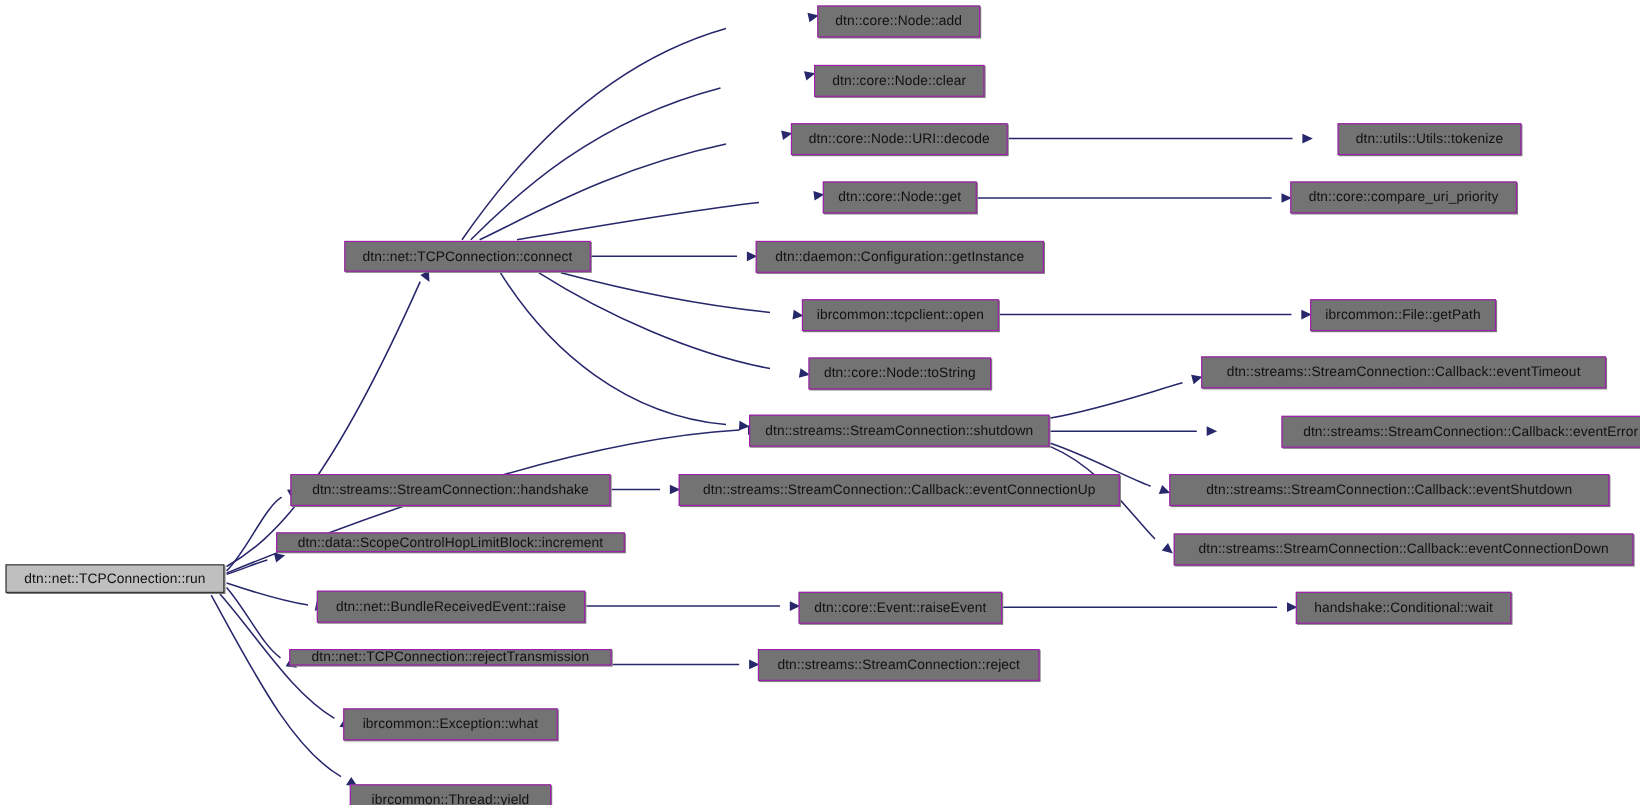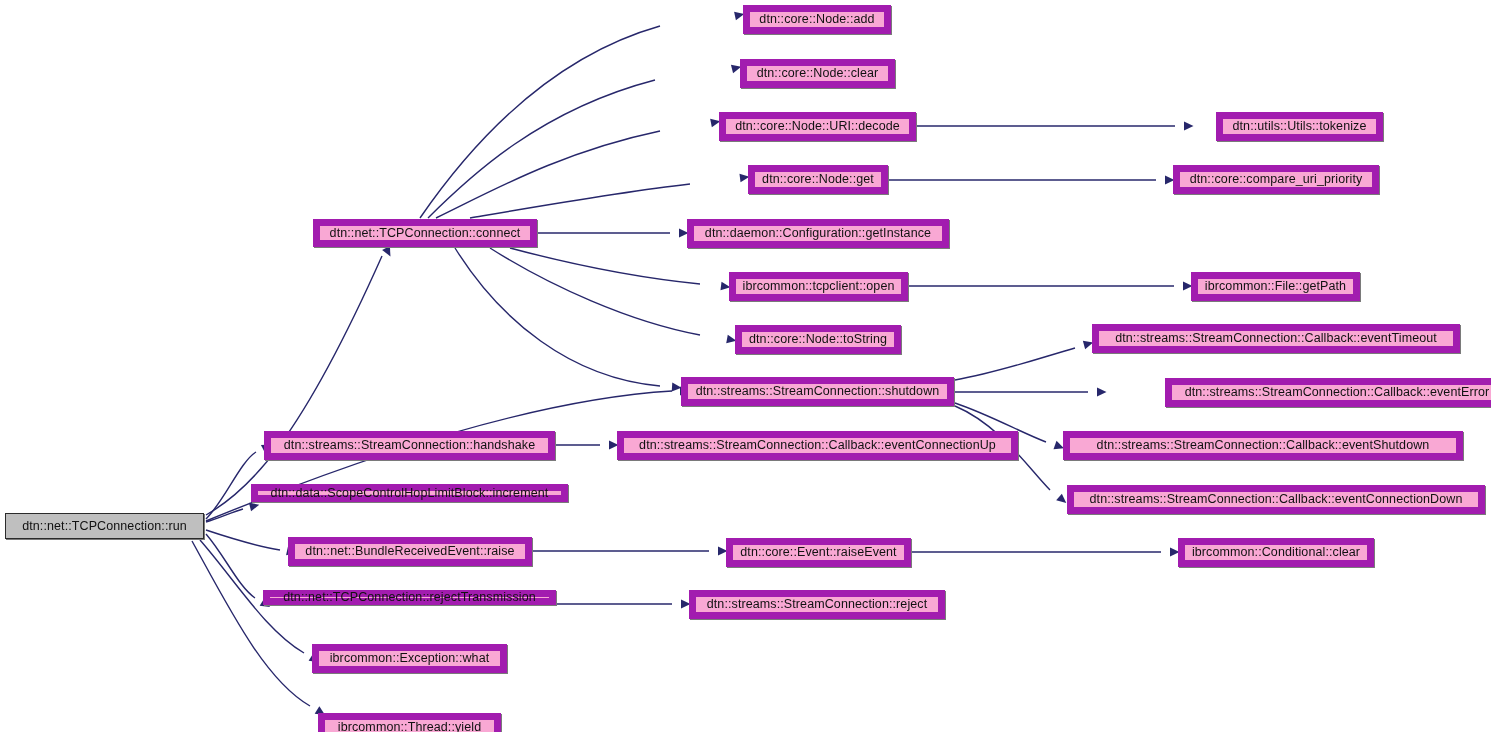--- a/index.html
+++ b/index.html
@@ -20,22 +20,22 @@
     position: absolute;
     left: 0;
     top: 0;
     width: 1491px;
     height: 732px;
     pointer-events: none;
   }
   .node {
     position: absolute;
     box-sizing: border-box;
-    background: #f9a8d4;
-    border: 7px solid #a21caf;
+    background: #737373;
+    border: 1px solid #a21caf;
     box-shadow: 1px 1px 0 0 #7a7a7a;
     display: flex;
     align-items: center;
     justify-content: center;
     white-space: nowrap;
     color: #111111;
     font-size: 12.5px;
     letter-spacing: 0.1px;
     line-height: 1;
   }
@@ -169,21 +169,21 @@
       <div class="node" style="left: 251px; top: 484px; width: 317px; height: 18px;">
         <span>dtn::data::ScopeControlHopLimitBlock::increment</span>
       </div>
       <div class="node" style="left: 288px; top: 537px; width: 244px; height: 29px;">
         <span>dtn::net::BundleReceivedEvent::raise</span>
       </div>
       <div class="node" style="left: 726px; top: 538px; width: 185px; height: 29px;">
         <span>dtn::core::Event::raiseEvent</span>
       </div>
       <div class="node" style="left: 1178px; top: 538px; width: 196px; height: 29px;">
-        <span>ibrcommon::Conditional::clear</span>
+        <span>handshake::Conditional::wait</span>
       </div>
       <div class="node" style="left: 263px; top: 590px; width: 293px; height: 15px;">
         <span>dtn::net::TCPConnection::rejectTransmission</span>
       </div>
       <div class="node" style="left: 689px; top: 590px; width: 256px; height: 29px;">
         <span>dtn::streams::StreamConnection::reject</span>
       </div>
       <div class="node" style="left: 312px; top: 644px; width: 195px; height: 29px;">
         <span>ibrcommon::Exception::what</span>
       </div>

